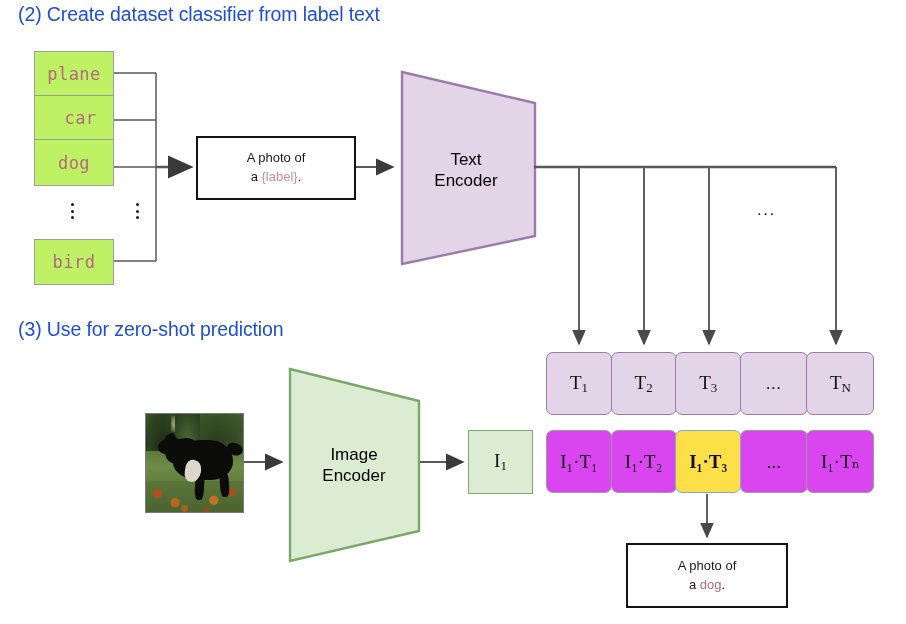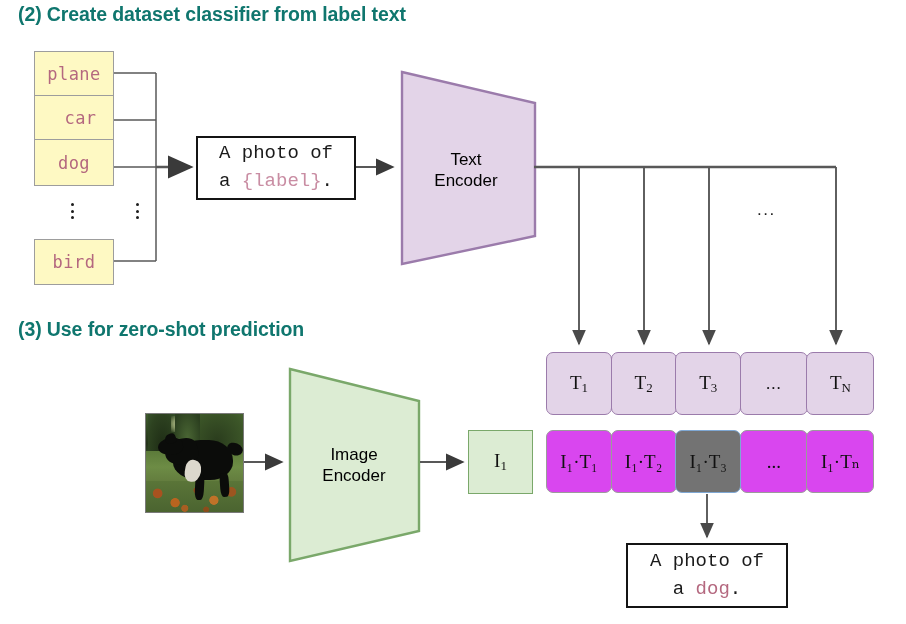--- a/index.html
+++ b/index.html
@@ -1,37 +1,37 @@
 <!DOCTYPE html>
 <html><head>
 <meta charset="utf-8">
 <style>
   html,body{margin:0;padding:0;background:#ffffff;}
   body{width:906px;height:624px;position:relative;overflow:hidden;
        font-family:"Liberation Sans","DejaVu Sans",sans-serif;color:#000;}
   .canvas{position:absolute;left:0;top:0;width:906px;height:624px;}
   svg.wires{position:absolute;left:0;top:0;width:906px;height:624px;pointer-events:none;}
 
-  .heading{position:absolute;font-size:19.5px;font-weight:700;color:#0f766e;
+  .heading{position:absolute;font-size:19.5px;font-weight:400;color:#1d4ed8;
            letter-spacing:-0.1px;white-space:nowrap;line-height:1;}
 
   .labelbox{position:absolute;box-sizing:border-box;border:1.4px solid #9d9d9d;
-            background:#fef9c3;display:flex;align-items:center;justify-content:center;}
+            background:#bef264;display:flex;align-items:center;justify-content:center;}
   .labelbox span{font-family:"DejaVu Sans Mono","Liberation Mono",monospace;
                  font-size:17px;color:#b4687f;letter-spacing:0.5px;}
 
   .vdots{position:absolute;width:4px;display:flex;flex-direction:column;
          justify-content:space-between;height:16px;}
   .vdots i{display:block;width:3px;height:3px;background:#1d1d1d;border-radius:50%;}
 
   .promptbox{position:absolute;box-sizing:border-box;border:2.2px solid #141414;
              background:#fff;display:flex;flex-direction:column;align-items:center;
              justify-content:center;}
-  .promptbox .ln{font-family:Liberation Mono, monospace;
-                 font-size:19px;color:#1a1a1a;line-height:1.45;white-space:pre;}
+  .promptbox .ln{font-family:Liberation Sans, sans-serif;
+                 font-size:13px;color:#1a1a1a;line-height:1.45;white-space:pre;}
   .promptbox .ln .tok{color:#c98da3;}
   .promptbox .ln .tokdog{color:#b4687f;}
 
   .encoder{position:absolute;}
   .encoder .cap{position:absolute;left:0;top:0;width:100%;height:100%;
                 display:flex;flex-direction:column;align-items:center;
                 justify-content:center;font-size:17px;line-height:1.25;color:#000;}
 
   .photo{position:absolute;box-sizing:border-box;border:1.5px solid #7a7a7a;
          overflow:hidden;background:#2d3a22;}
@@ -78,21 +78,21 @@
   .cell{box-sizing:border-box;display:flex;align-items:center;justify-content:center;
         font-family:"Liberation Serif","DejaVu Serif",serif;font-size:19px;color:#111;
         white-space:nowrap;border-radius:7px;}
   .cell sub{font-size:0.68em;vertical-align:-0.22em;}
   .cell .dots{font-size:17px;letter-spacing:1px;}
 
   .trow .cell{background:#e3d4e8;border:1.4px solid #9b7bab;margin-left:-1.4px;}
   .trow .cell:first-child{margin-left:0;}
   .irow .cell{background:#d946ef;border:1.4px solid #9b9b9b;margin-left:-1.4px;}
   .irow .cell:first-child{margin-left:0;}
-  .irow .cell.hl{background:#737373;border-color:#7fa8d4;position:relative;z-index:2;}
+  .irow .cell.hl{background:#fde047;border-color:#7fa8d4;position:relative;z-index:2;font-weight:bold;}
 
   .ibox{position:absolute;box-sizing:border-box;background:#dcecd3;border:1.5px solid #7aa86a;
         display:flex;align-items:center;justify-content:center;
         font-family:"Liberation Serif","DejaVu Serif",serif;font-size:19px;color:#111;}
   .ibox sub{font-size:0.68em;vertical-align:-0.22em;}
 </style>
 </head>
 <body>
 
 <div class="canvas">

